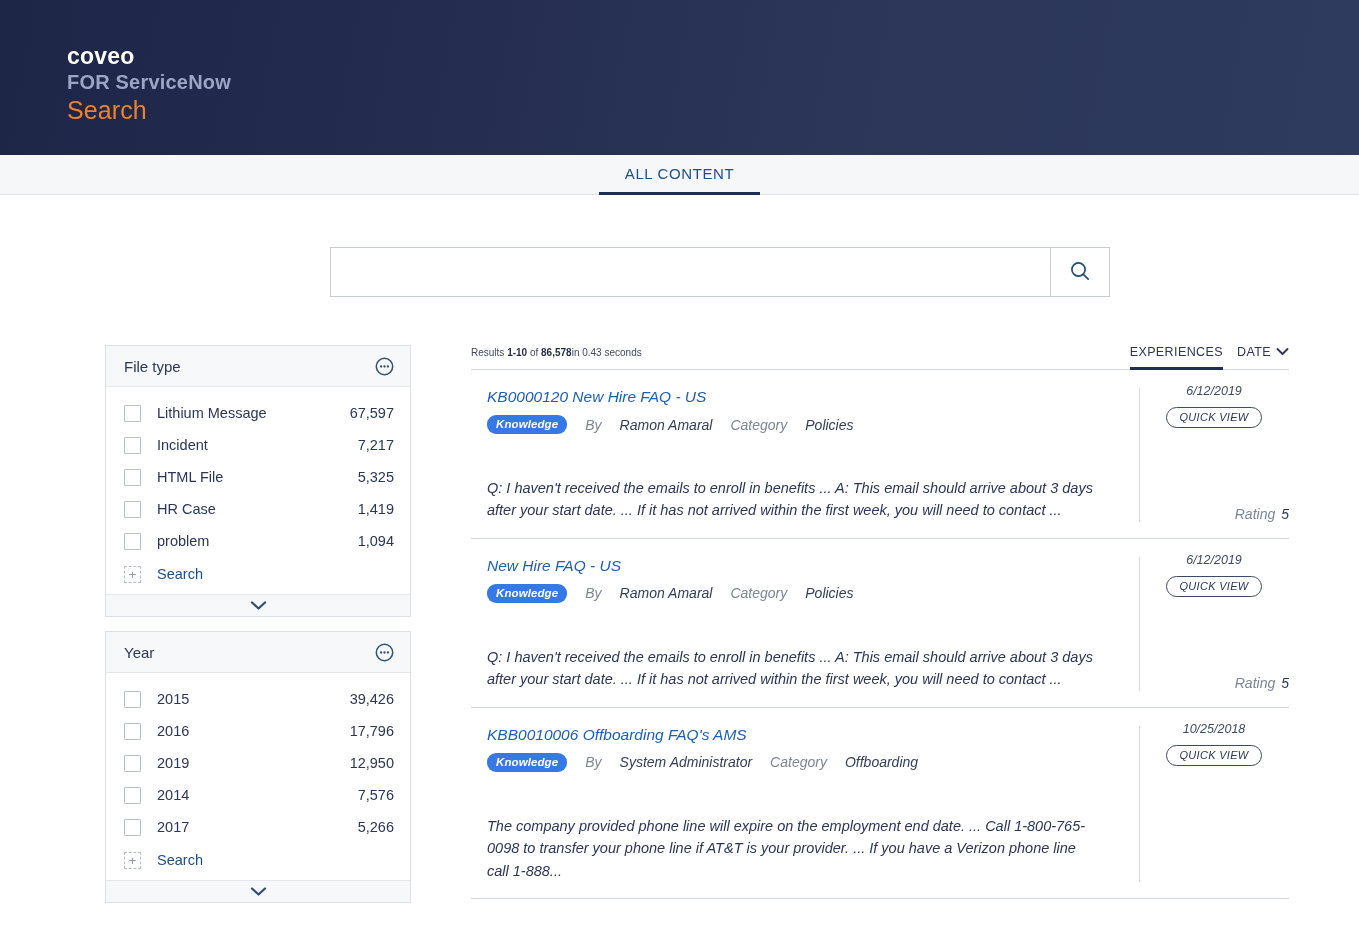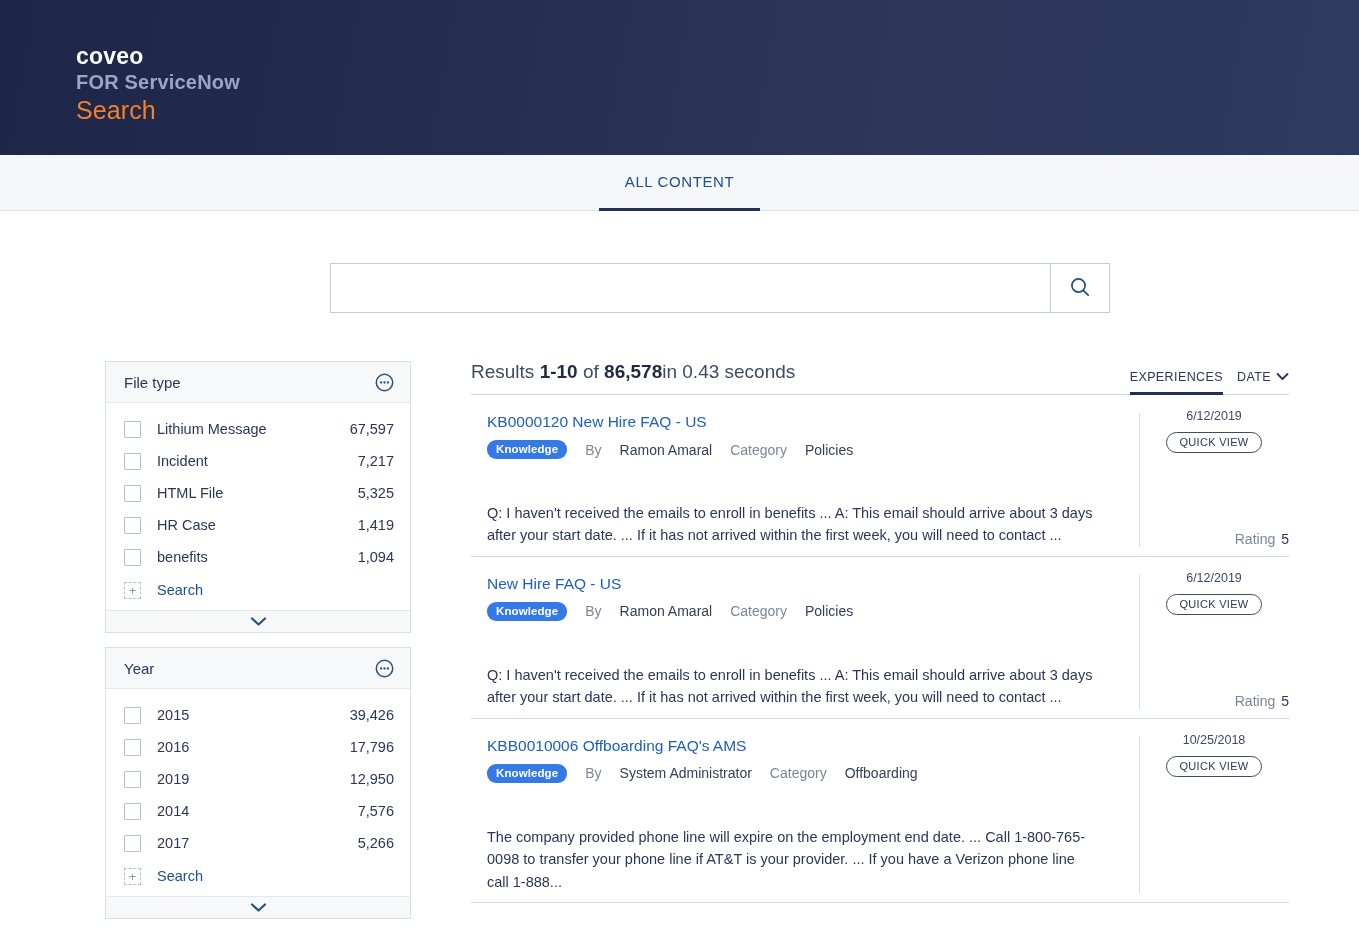--- a/index.html
+++ b/index.html
@@ -11,36 +11,36 @@
     overflow: hidden;
   }
 
   
   .masthead {
     position: relative;
     height: 155px;
     background: linear-gradient(100deg, #1d2647 0%, #232c4f 28%, #2b3659 62%, #2e3a5e 100%);
     overflow: hidden;
   }
-  .brand { position: absolute; left: 76px; top: 44px; }
+  .brand { position: absolute; left: 67px; top: 44px; }
   .brand-coveo {
     font-size: 23px; font-weight: bold; color: #ffffff;
     letter-spacing: .2px; line-height: 1.12;
   }
   .brand-for {
     font-size: 20px; font-weight: bold; color: #9aa6c4;
     letter-spacing: .2px; line-height: 1.2;
   }
   .brand-search {
     font-size: 25px; color: #f0812a; line-height: 1.35; letter-spacing: .1px;
   }
 
   
   .tabstrip {
-    height: 56px; background: #f6f7f9;
+    height: 40px; background: #f6f7f9;
     border-bottom: 1px solid #dfe3e8;
     display: flex; align-items: stretch; justify-content: center;
   }
   .tab {
     display: flex; align-items: center; justify-content: center;
     padding: 0 26px; font-size: 15px; letter-spacing: .6px;
     color: #1c4f8b; cursor: pointer;
     border-bottom: 3px solid transparent;
     margin-bottom: -1px;
   }
@@ -117,35 +117,36 @@
     display: flex; align-items: center; justify-content: center;
     cursor: pointer;
   }
 
   
   .res-head {
     display: flex; align-items: flex-end;
     border-bottom: 1px solid #cfd6de;
     padding-bottom: 9px;
   }
-  .res-summary { flex: 1; font-size: 19px; color: #3d4a63; padding-bottom: 2px; }
+  .res-summary { flex: 1; font-size: 10px; color: #3d4a63; padding-bottom: 2px; }
   .res-summary b { font-weight: bold; color: #1f2a45; }
   .sorts { display: flex; align-items: flex-end; gap: 14px; }
   .sort {
     font-size: 12.5px; letter-spacing: .4px; color: #2b3659;
     cursor: pointer; padding-bottom: 8px; margin-bottom: -10px;
     border-bottom: 3px solid transparent;
     display: flex; align-items: center; gap: 5px;
   }
   .sort.active { border-bottom-color: #1f3057; }
 
   
   .result {
     display: flex; border-bottom: 1px solid #cfd6de;
-    padding: 18px 0 9px 0;
+    padding: 18px 0 16px 0;
+    font-style: italic;
   }
   .res-main { flex: 1; min-width: 0; padding-left: 16px; padding-right: 20px; }
   .res-title {
     font-size: 15.5px; color: #1c5fbd; cursor: pointer;
     margin-bottom: 9px; display: inline-block;
   }
   .res-meta { display: flex; align-items: center; gap: 18px; margin-bottom: 14px; }
   .badge {
     background: #3579e6; color: #fff; font-size: 11.5px;
     padding: 3px 9px 4px 9px; border-radius: 9px; font-weight: bold;
@@ -235,21 +236,21 @@
           <span class="facet-label">HTML File</span>
           <span class="facet-count">5,325</span>
         </div>
         <div class="facet-row">
           <span class="cb"></span>
           <span class="facet-label">HR Case</span>
           <span class="facet-count">1,419</span>
         </div>
         <div class="facet-row">
           <span class="cb"></span>
-          <span class="facet-label">benefits</span>
+          <span class="facet-label">problem</span>
           <span class="facet-count">1,094</span>
         </div>
         <div class="facet-search">
           <span class="plus-box">+</span>
           <span class="facet-search-label">Search</span>
         </div>
       </div>
       <div class="facet-more">
         <span>
           <svg width="17" height="11" viewBox="0 0 17 11">

